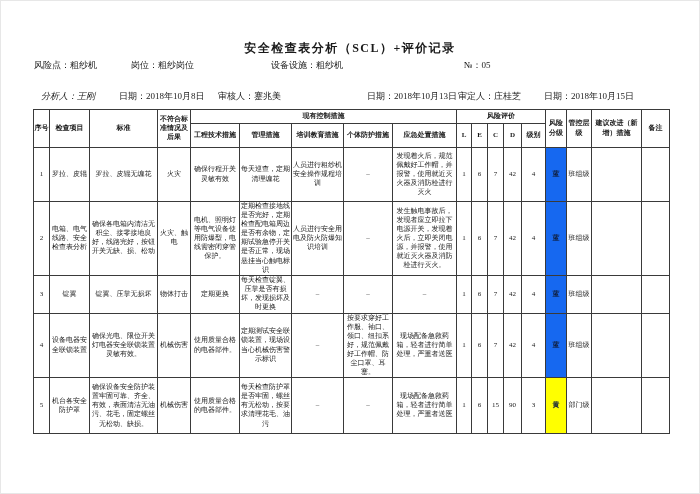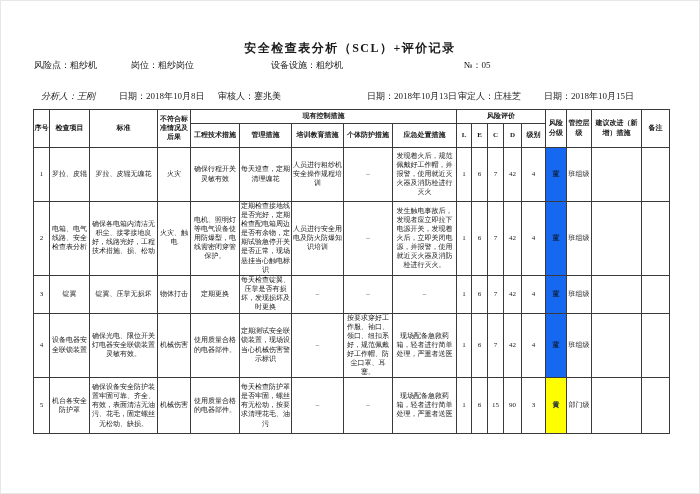--- a/index.html
+++ b/index.html
@@ -115,21 +115,21 @@
           <td>42</td>
           <td>4</td>
           <td class="grade-cell" style="background-color: rgb(22, 104, 240);">蓝</td>
           <td>班组级</td>
           <td></td>
           <td></td>
         </tr>
         <tr style="height: 68px;">
           <td>2</td>
           <td>电箱、电气线路、安全检查表分析</td>
-          <td>确保各电箱内清洁无积尘、接零接地良好，线路完好，工程技术措施、损、松动</td>
+          <td>确保各电箱内清洁无积尘、接零接地良好，线路完好，按钮开关无缺、损、松动</td>
           <td>火灾、触电</td>
           <td>电机、照明灯等电气设备使用防爆型，电线需密闭穿管保护。</td>
           <td>定期检查接地线是否完好，定期检查配电箱周边是否有余物，定期试验急停开关是否正常，现场悬挂当心触电标识</td>
           <td>人员进行安全用电及防火防爆知识培训</td>
           <td>–</td>
           <td>发生触电事故后，发现者应立即拉下电源开关，发现着火后，立即关闭电源，并报警，使用就近灭火器及消防栓进行灭火。</td>
           <td>1</td>
           <td>6</td>
           <td>7</td>
           <td>42</td>

